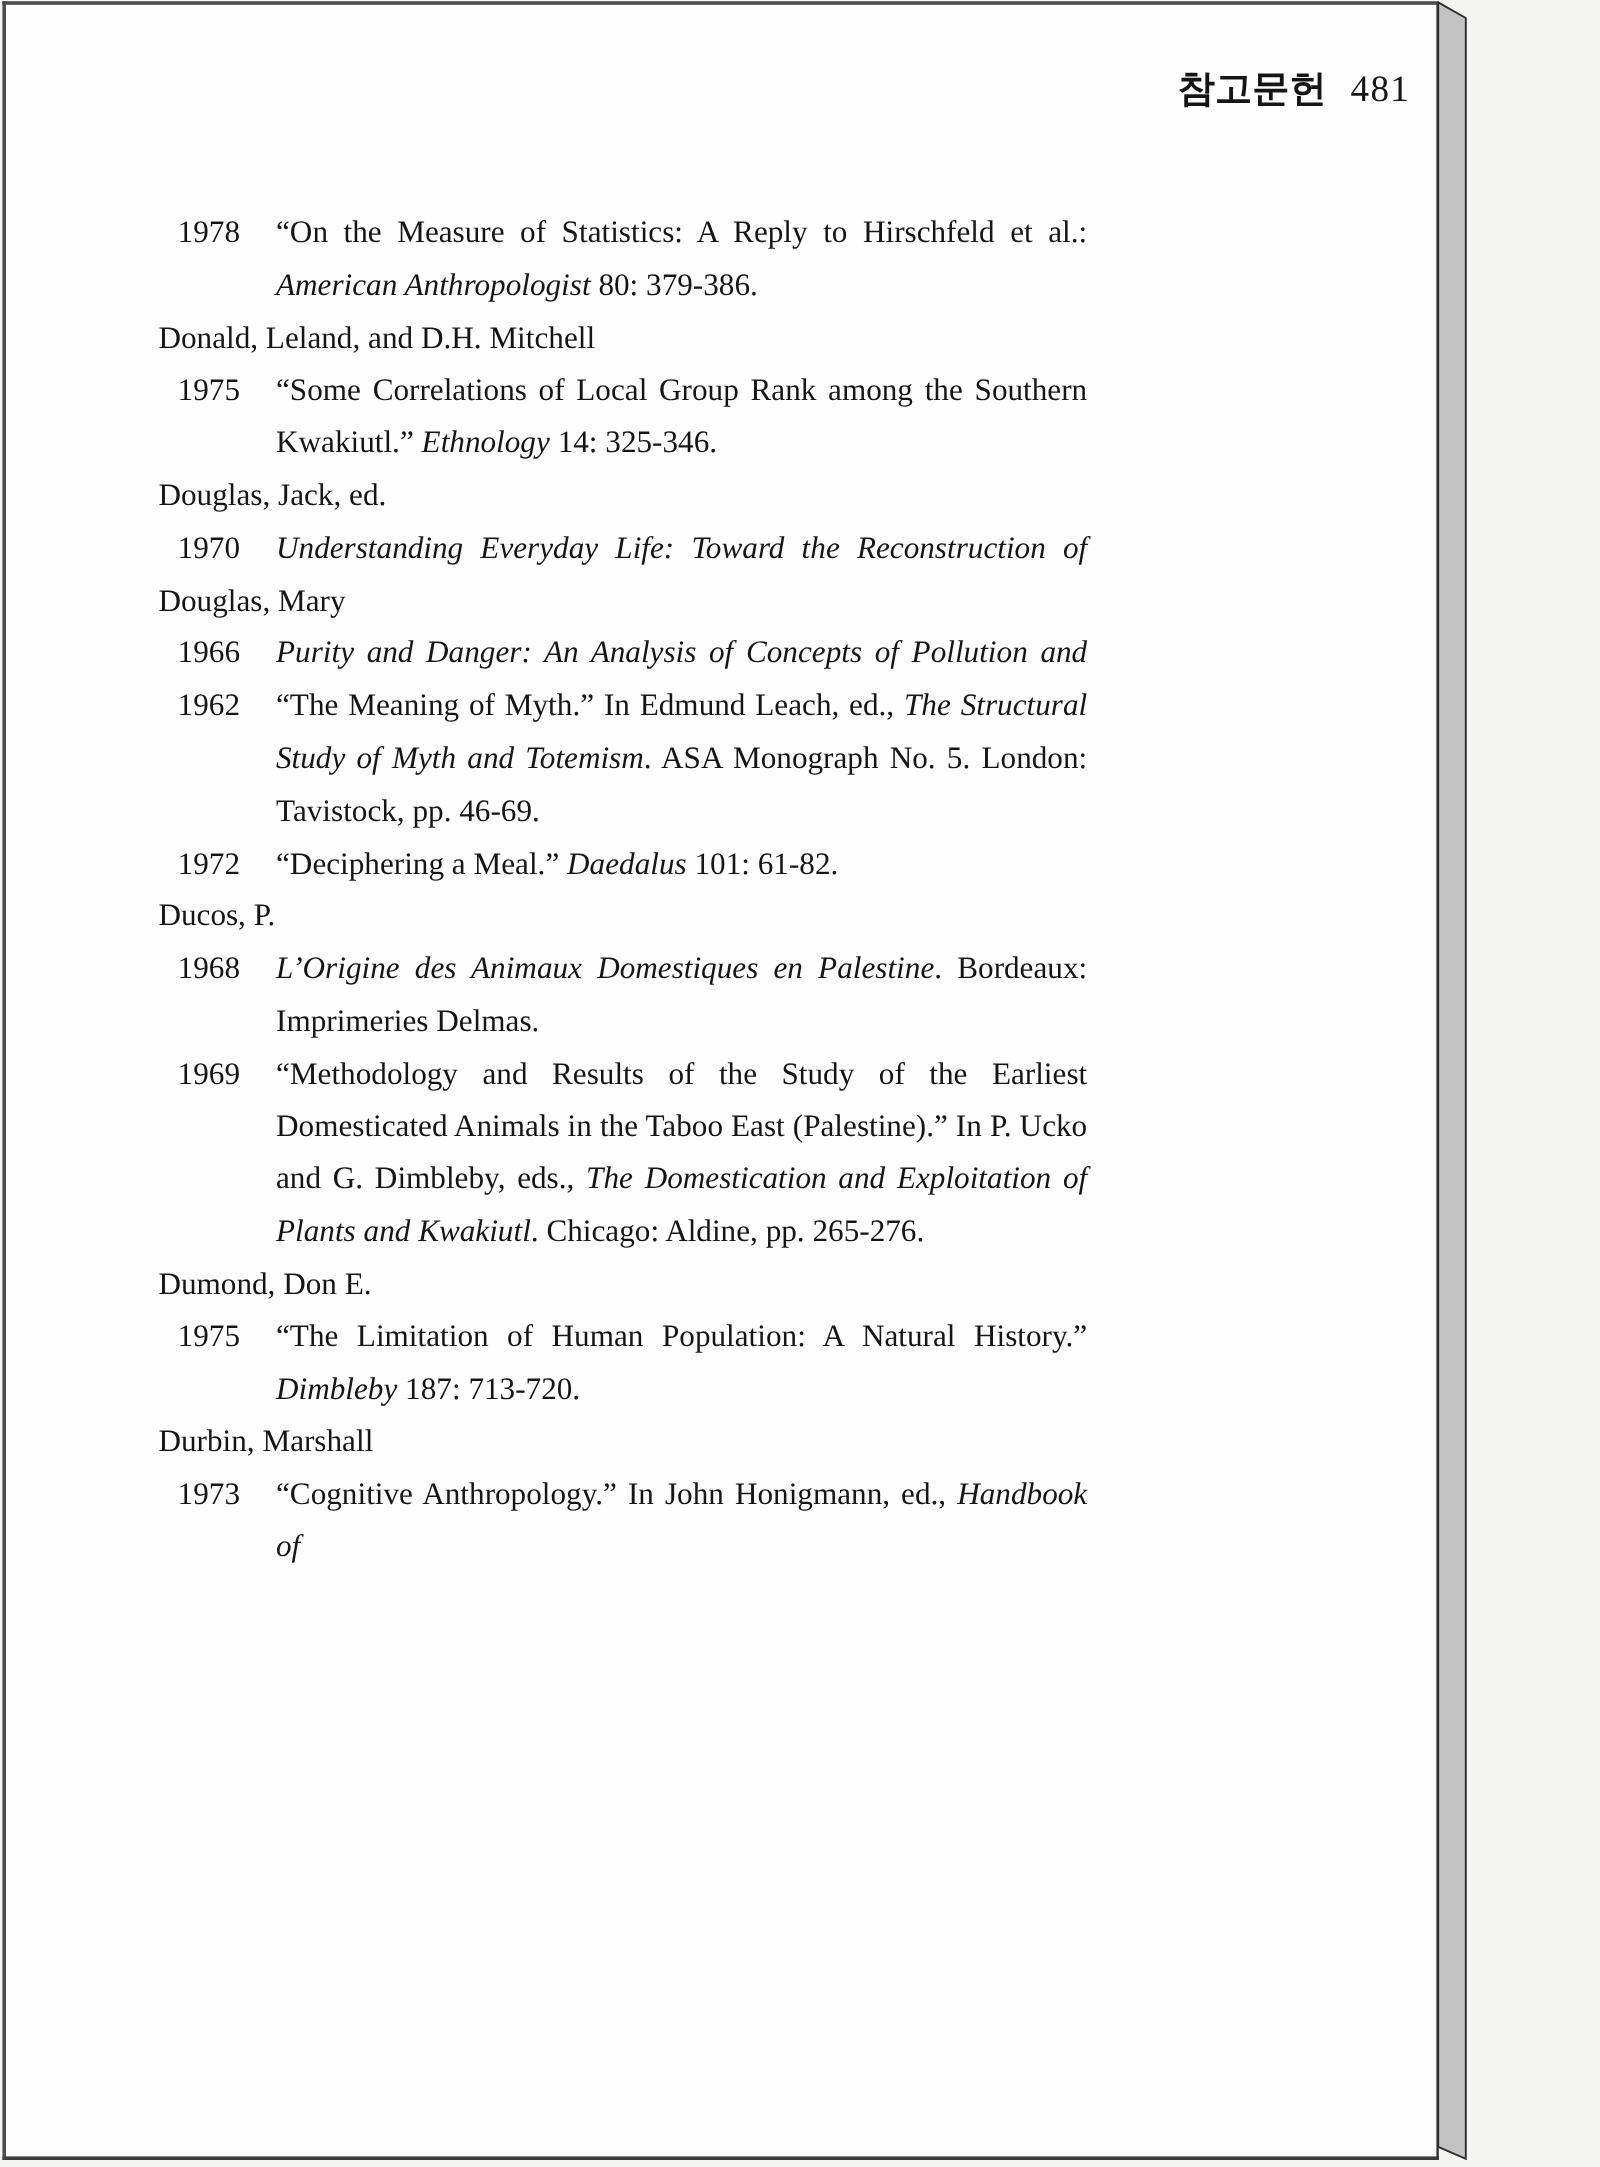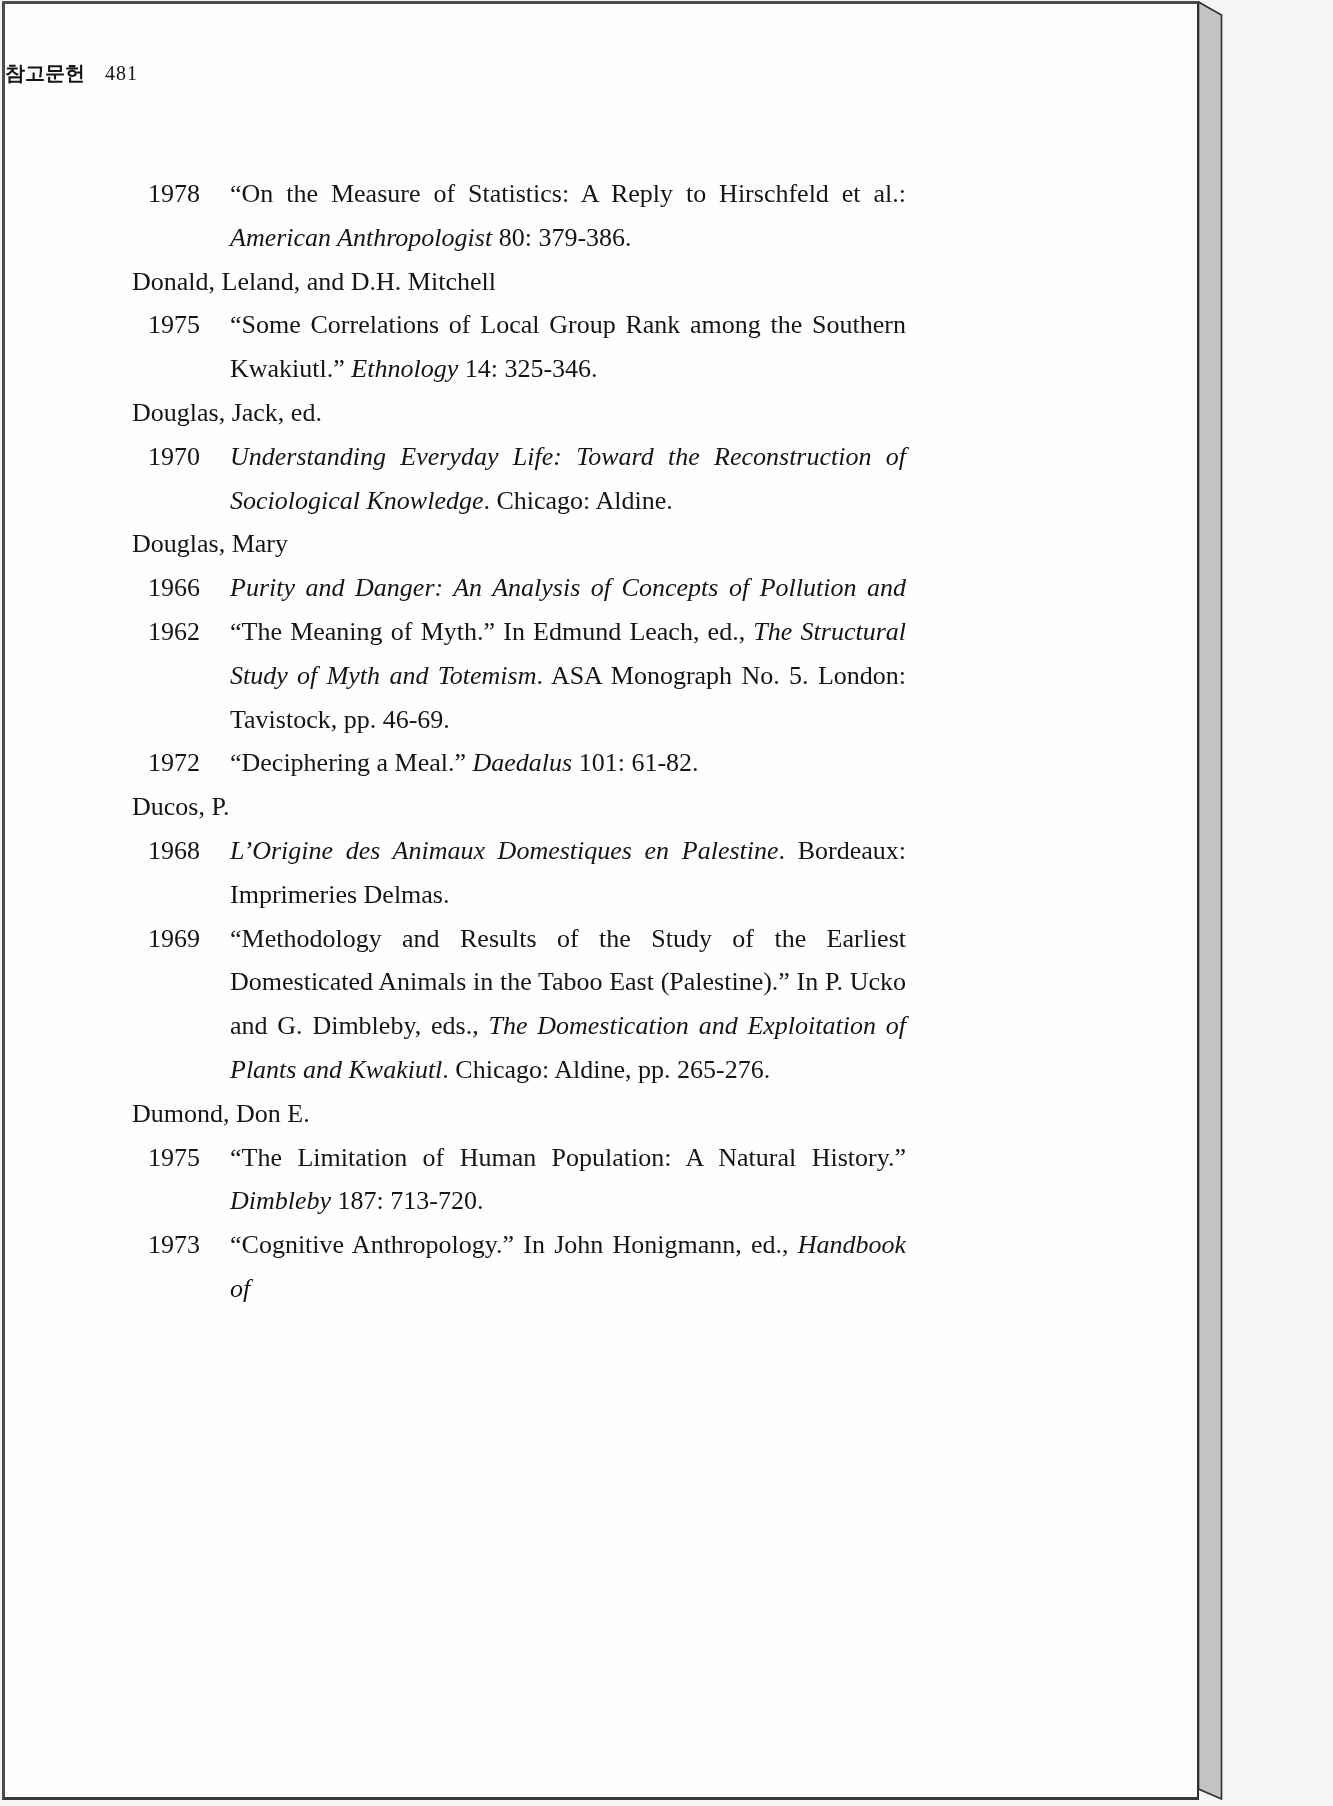--- a/index.html
+++ b/index.html
@@ -38,23 +38,23 @@
   .line.work .year{flex:none;margin-left:16px;width:82px;}
   .line.cont{padding-left:98px;}
   .line.justify .text{
     white-space:normal;
     text-align:justify;
     text-align-last:justify;
   }
   em{font-style:italic;text-align:center;}
   .footer{
     margin-top:48px;
-    text-align:left;
+    text-align:right;
     padding-right:22px;
-    font-size:20px;
+    font-size:31px;
     height:43px;line-height:43px;
     white-space:nowrap;
   }
   .footer .hangul{font-family:"Liberation Serif","DejaVu Sans",serif;font-weight:600;}
   .footer .pagenum{margin-left:20px;letter-spacing:1px;}
 </style>
 </head>
 <body>
 
 <div class="scene">
@@ -76,23 +76,20 @@
         </div>
         <div class="line cont">
           <span class="text"><span>Kwakiutl.” </span><em>Ethnology</em><span> 14: 325-346.</span></span>
         </div>
         <div class="line author">
           <span class="text"><span>Douglas, Jack, ed.</span></span>
         </div>
         <div class="line work justify">
           <span class="year">1970</span>
           <span class="text"><em>Understanding Everyday Life: Toward the Reconstruction of</em></span>
-        </div>
-        <div class="line cont">
-          <span class="text"><em>Sociological Knowledge</em><span>. Chicago: Aldine.</span></span>
         </div>
         <div class="line author">
           <span class="text"><span>Douglas, Mary</span></span>
         </div>
         <div class="line work justify">
           <span class="year">1966</span>
           <span class="text"><em>Purity and Danger: An Analysis of Concepts of Pollution and</em></span>
         </div>
         <div class="line work justify">
           <span class="year">1962</span>
@@ -134,20 +131,23 @@
         <div class="line author">
           <span class="text"><span>Dumond, Don E.</span></span>
         </div>
         <div class="line work justify">
           <span class="year">1975</span>
           <span class="text"><span>“The Limitation of Human Population: A Natural History.”</span></span>
         </div>
         <div class="line cont">
           <span class="text"><em>Dimbleby</em><span> 187: 713-720.</span></span>
         </div>
+        <div class="line author">
+          <span class="text"><span>Durbin, Marshall</span></span>
+        </div>
         <div class="line work justify">
           <span class="year">1973</span>
           <span class="text"><span>“Cognitive Anthropology.” In John Honigmann, ed., </span><em>Handbook of</em></span>
         </div>
       </div>
     <div class="footer">
       <span class="hangul">참고문헌</span><span class="pagenum">481</span>
     </div>
   </div>
   <svg class="page-edge" viewBox="0 0 30 1806" xmlns="http://www.w3.org/2000/svg" aria-hidden="true">

